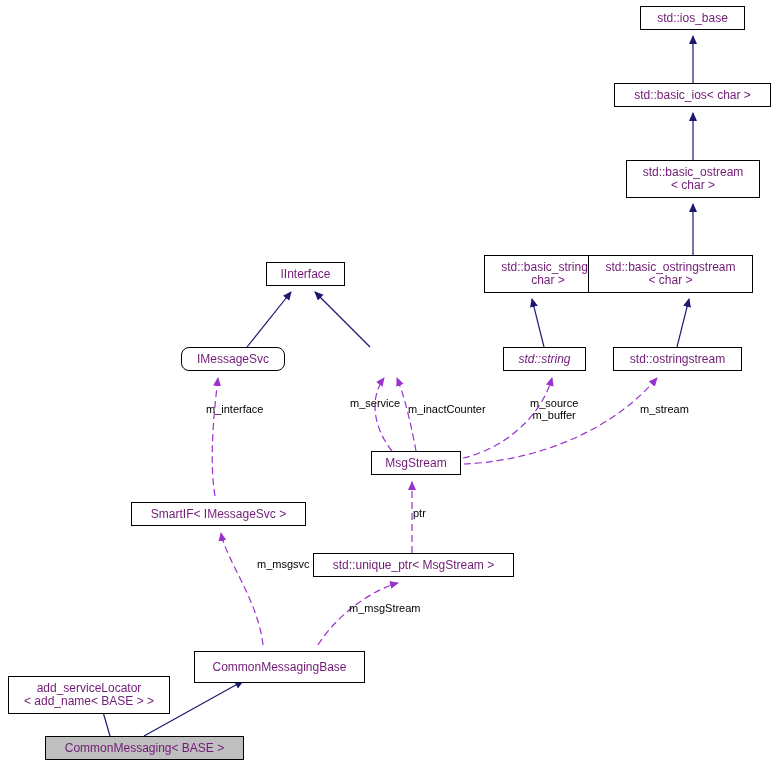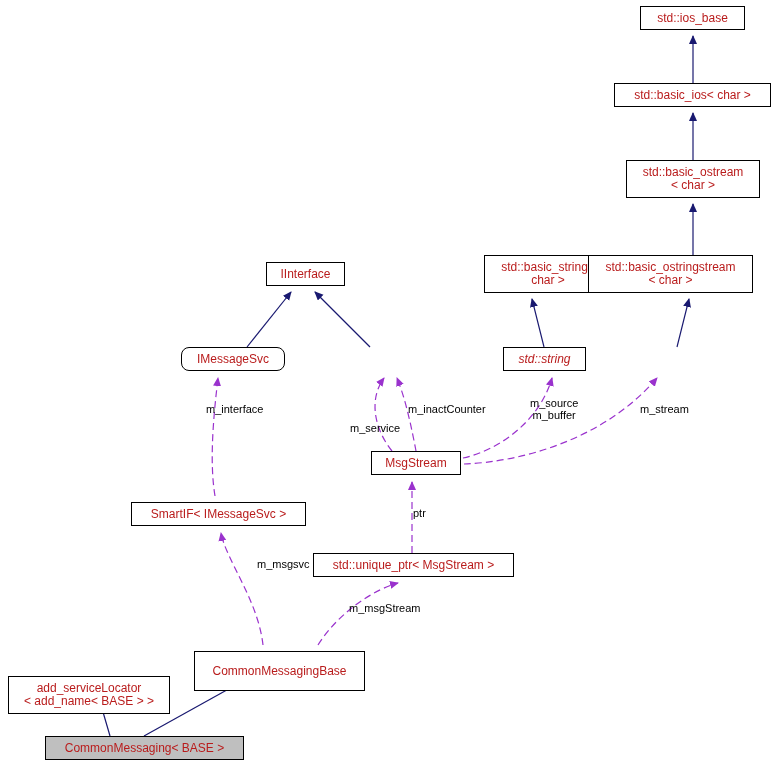--- a/index.html
+++ b/index.html
@@ -21,21 +21,21 @@
     top: 0;
     width: 781px;
     height: 768px;
     pointer-events: none;
   }
   .node {
     position: absolute;
     box-sizing: border-box;
     border: 1px solid #000000;
     background: #ffffff;
-    color: #b91c1c;
+    color: #701a75;
     font-size: 12px;
     line-height: 13px;
     text-align: center;
     display: flex;
     align-items: center;
     justify-content: center;
     white-space: pre-line;
     padding: 1px 4px;
   }
   .node.highlight {
@@ -94,30 +94,31 @@
   <div class="node" style="left:614px; top:83px; width:157px; height:24px;">std::basic_ios&lt; char &gt;</div>
   <div class="node" style="left:626px; top:160px; width:134px; height:38px;">std::basic_ostream
 &lt; char &gt;</div>
   <div class="node" style="left:484px; top:255px; width:128px; height:38px;">std::basic_string&lt;
 char &gt;</div>
   <div class="node" style="left:588px; top:255px; width:165px; height:38px;">std::basic_ostringstream
 &lt; char &gt;</div>
   <div class="node" style="left:266px; top:262px; width:79px; height:24px;">IInterface</div>
   <div class="node" style="left:181px; top:347px; width:104px; height:24px;border-radius:8px;">IMessageSvc</div>
   <div class="node" style="left:503px; top:347px; width:83px; height:24px;font-style:italic;">std::string</div>
+  <div class="node" style="left:613px; top:347px; width:129px; height:24px;">std::ostringstream</div>
   <div class="node" style="left:371px; top:451px; width:90px; height:24px;">MsgStream</div>
   <div class="node" style="left:131px; top:502px; width:175px; height:24px;">SmartIF&lt; IMessageSvc &gt;</div>
   <div class="node" style="left:313px; top:553px; width:201px; height:24px;">std::unique_ptr&lt; MsgStream &gt;</div>
   <div class="node" style="left:8px; top:644px; width:162px; height:38px;margin-top:32px;">add_serviceLocator
 &lt; add_name&lt; BASE &gt; &gt;</div>
-  <div class="node" style="left:194px; top:651px; width:171px; height:40px;">CommonMessagingBase</div>
+  <div class="node" style="left:194px; top:651px; width:171px; height:32px;">CommonMessagingBase</div>
   <div class="node highlight" style="left:45px; top:736px; width:199px; height:24px;">CommonMessaging&lt; BASE &gt;</div>
 
   <div class="edge-label" style="left:206px; top:403px;">m_interface</div>
-  <div class="edge-label" style="left:334px; top:422px;padding-left:16px;">m_service</div>
+  <div class="edge-label" style="left:334px; top:397px;padding-left:16px;">m_service</div>
   <div class="edge-label" style="left:408px; top:403px;">m_inactCounter</div>
   <div class="edge-label" style="left:530px; top:397px;">m_source
 m_buffer</div>
   <div class="edge-label" style="left:640px; top:403px;">m_stream</div>
   <div class="edge-label" style="left:413px; top:507px;">ptr</div>
   <div class="edge-label" style="left:233px; top:558px;margin-left:24px;">m_msgsvc</div>
   <div class="edge-label" style="left:349px; top:602px;">m_msgStream</div>
 
 </div>
 

